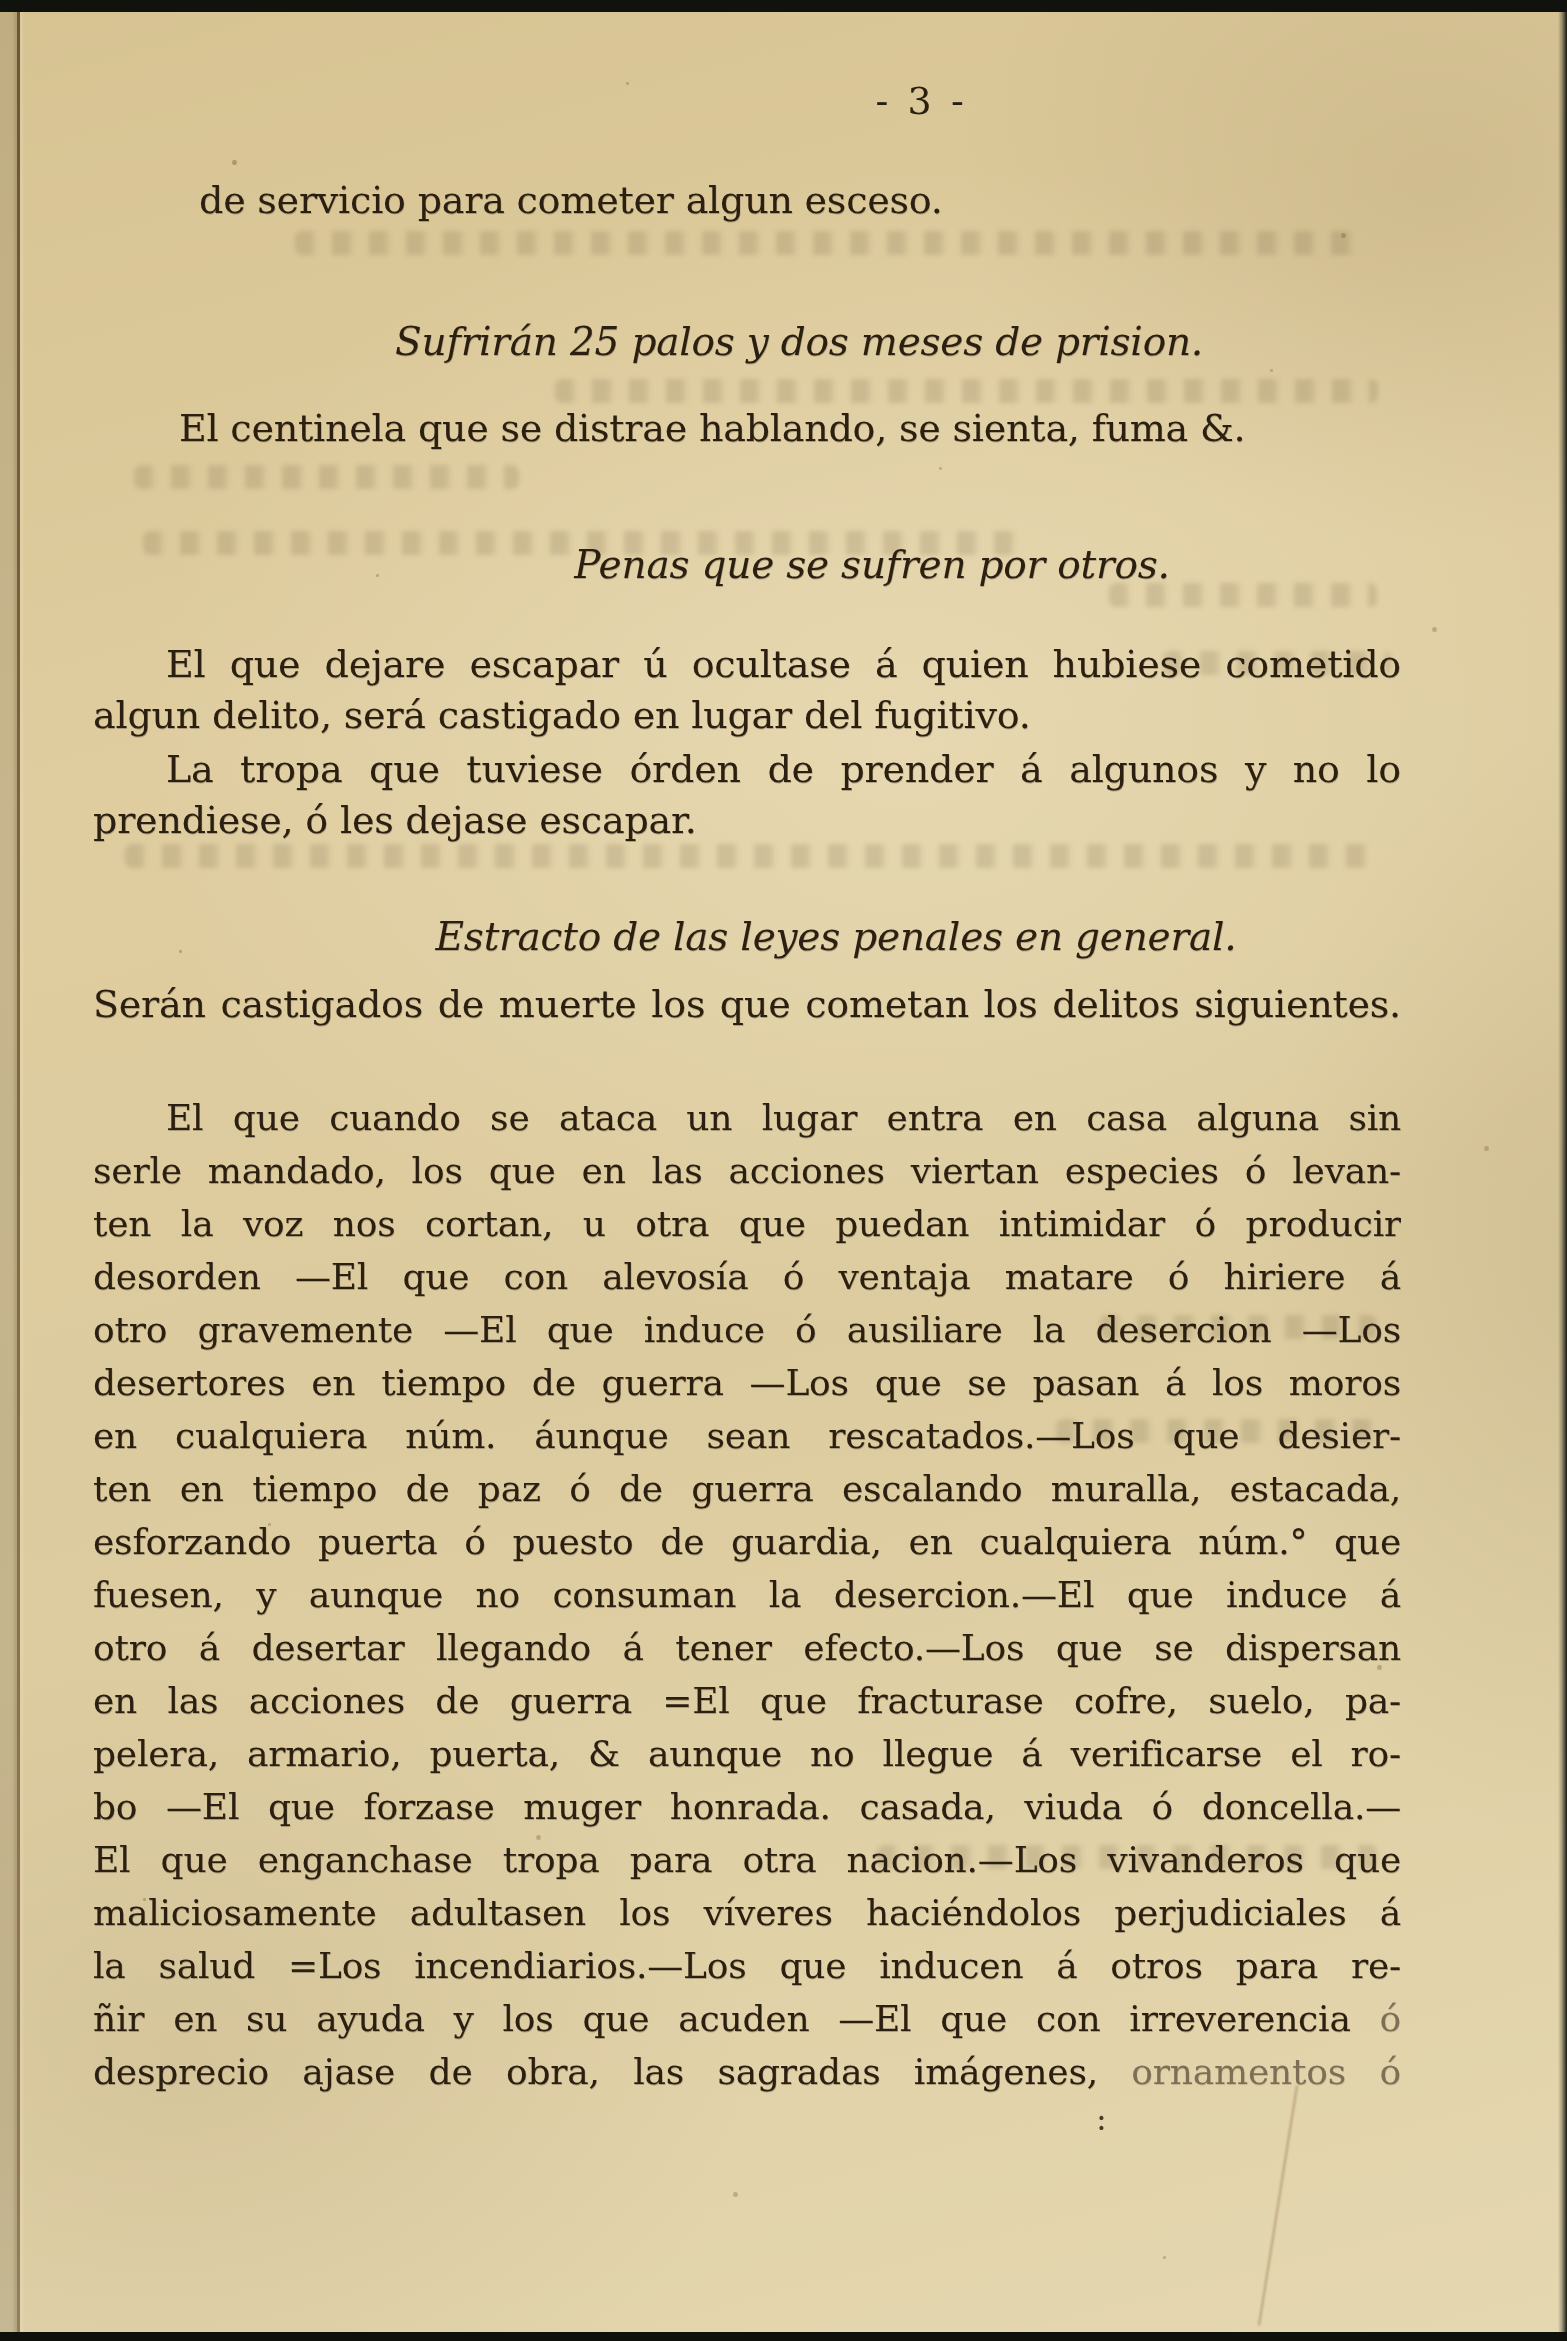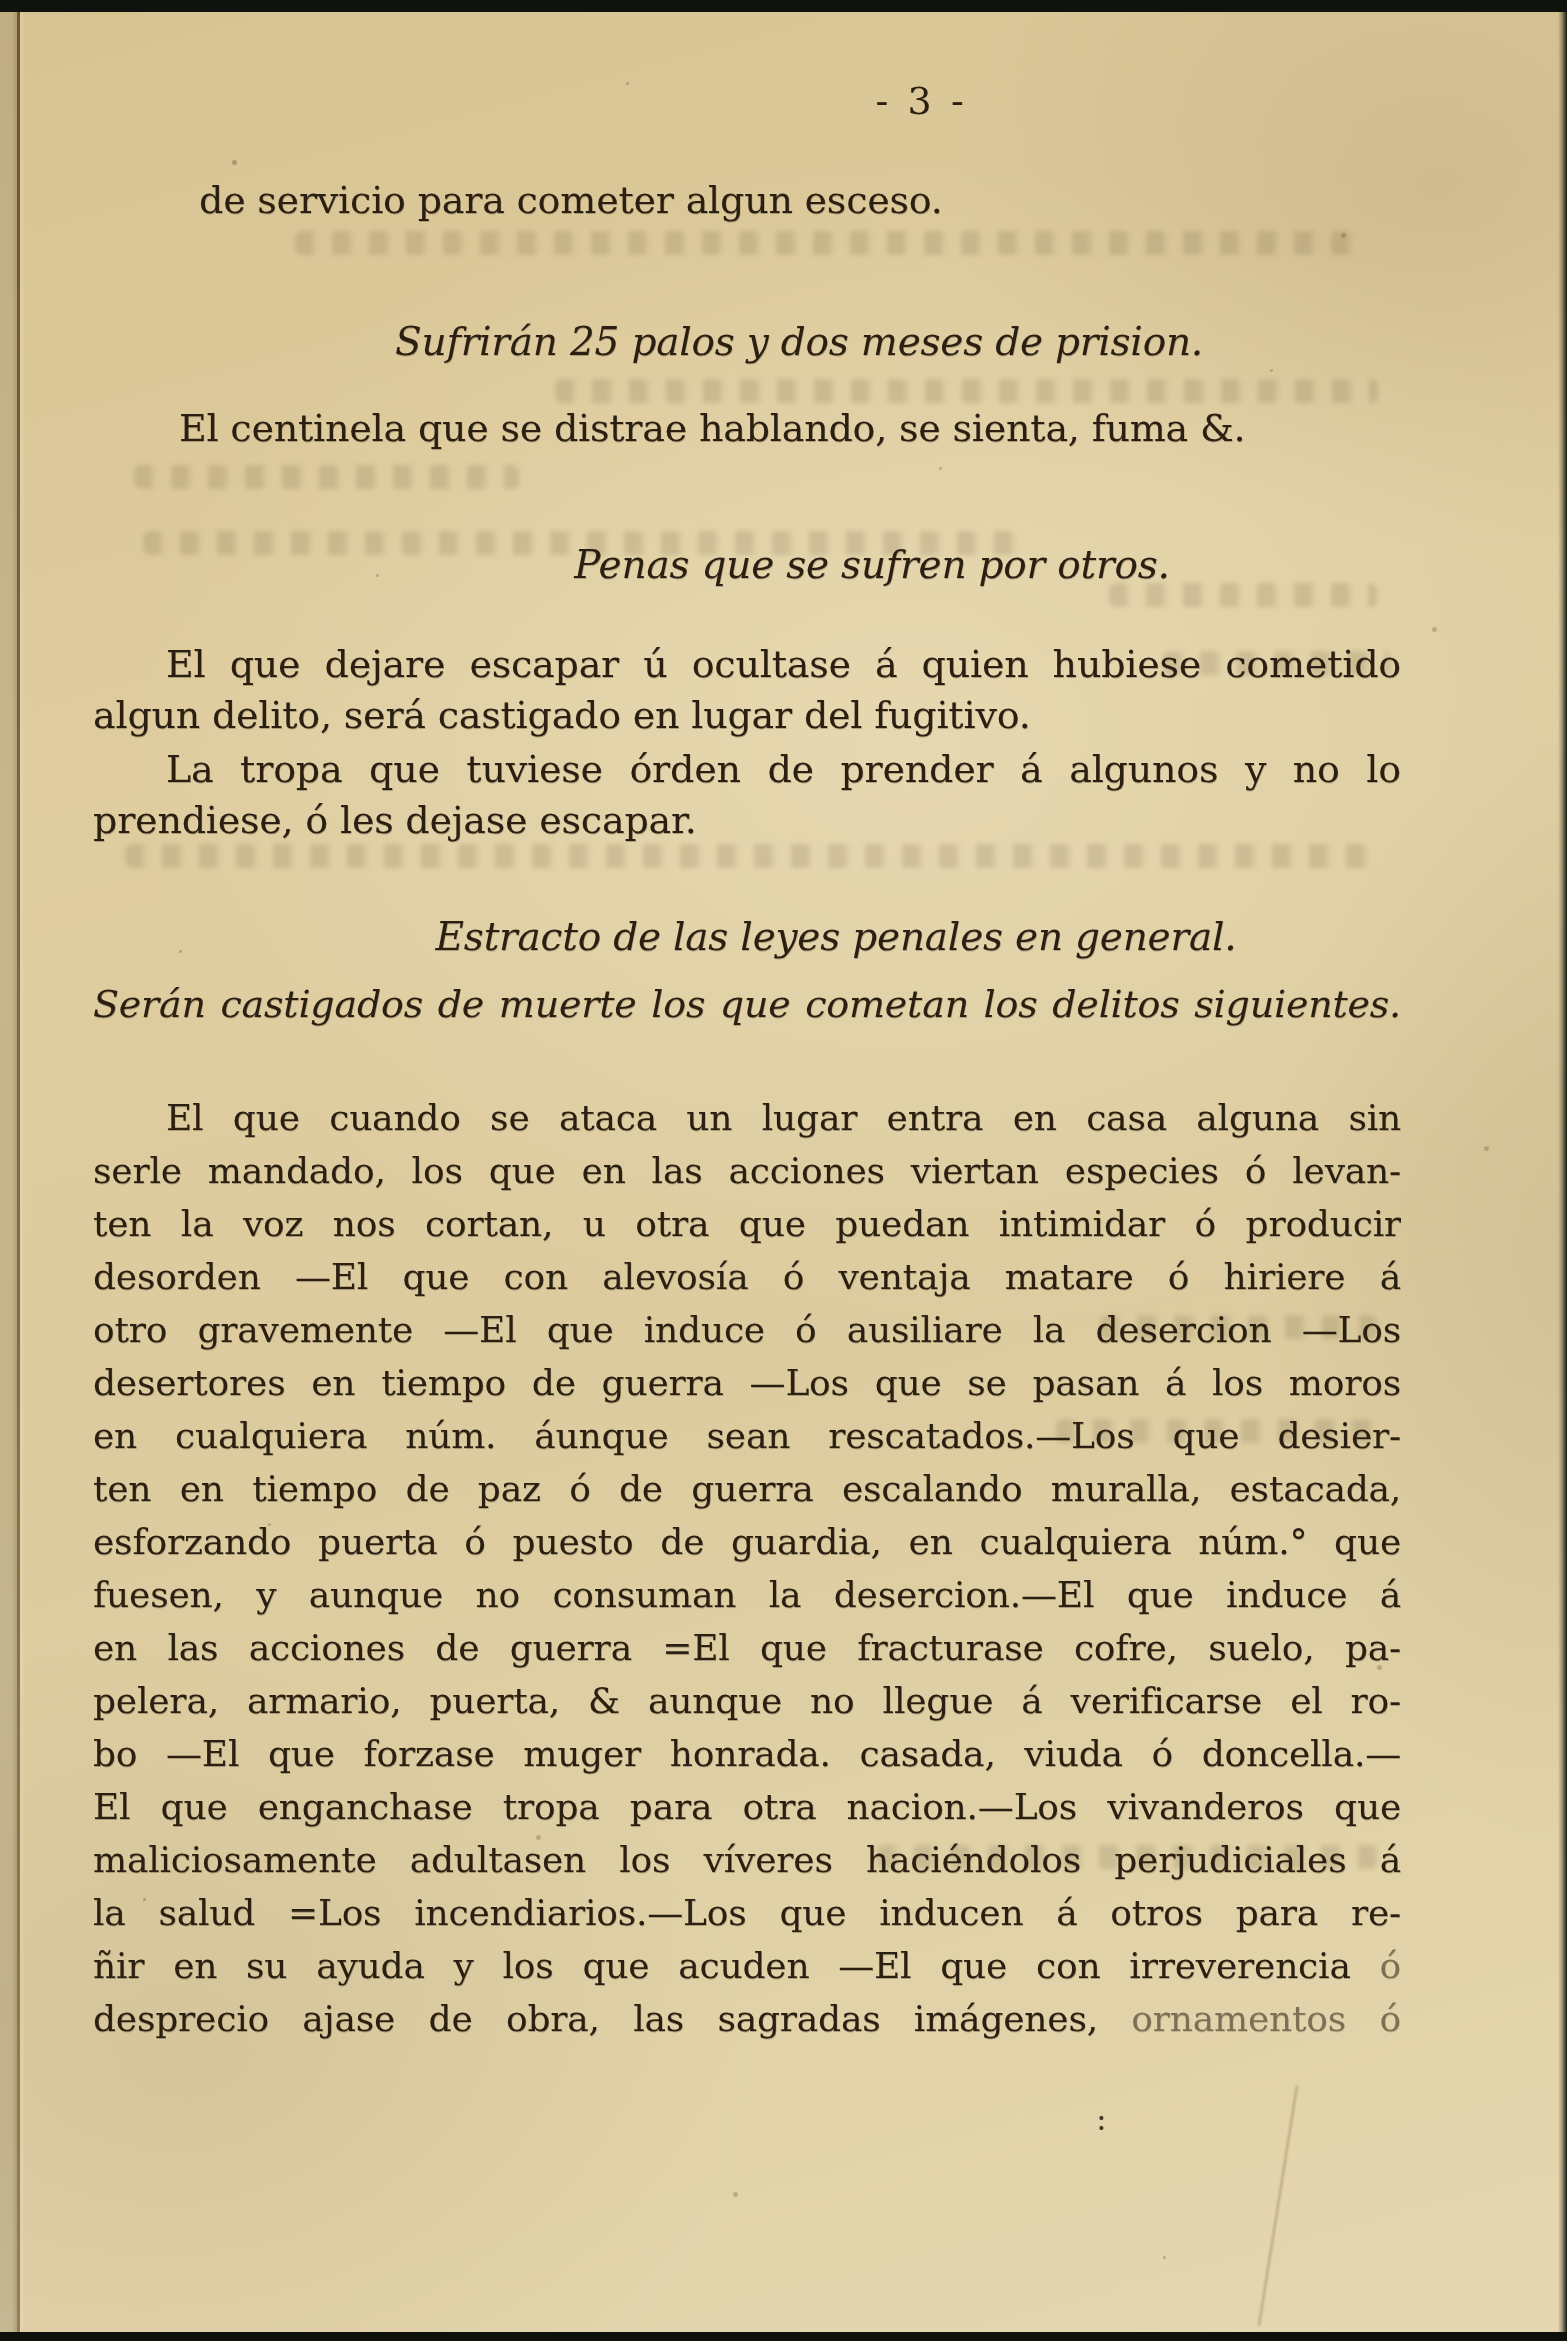--- a/index.html
+++ b/index.html
@@ -56,21 +56,21 @@
 
   .intro       { top:175px; font-size:38px; line-height:51px; text-indent:106px; }
   .h-italic    { font-style:italic; text-align:center;margin-top:36px; }
   .h-sufriran  { top:283px; font-size:39px; transform:translateX(52px); }
   .p-centinela { top:403px; font-size:38px; line-height:51px; text-indent:86px; }
   .h-penas     { top:506px; font-size:39px; transform:translateX(125px); }
   .p-two       { font-size:38px; line-height:51px;margin-top:18px; }
   .p-escapar   { top:621px; }
   .p-tropa     { top:726px; }
   .h-estracto  { top:878px; font-size:39px; transform:translateX(89px); }
-  .h-seran     { top:982px; font-size:38px; font-style:italic;
+  .h-seran     { top:982px; font-size:38px; 
                  text-align:justify; text-align-last:justify; }
 
   .jline  { text-align:justify; text-align-last:justify; }
   .plain  { text-align:left; text-align-last:left; }
   .indent1 { text-indent:73px; }
 
   .main-para { top:1091px; font-size:36px; line-height:53px; }
   .mline { height:53px; overflow:hidden; text-align:justify; text-align-last:justify; }
 
   .faded { opacity:0.55; filter:blur(0.5px); }
@@ -123,20 +123,21 @@
     <div class="mline indent1"><span>El que cuando se ataca un lugar entra en casa alguna sin</span><span class="faded"></span></div>
     <div class="mline"><span>serle mandado, los que en las acciones viertan especies ó levan-</span><span class="faded"></span></div>
     <div class="mline"><span>ten la voz nos cortan, u otra que puedan intimidar ó producir</span><span class="faded"></span></div>
     <div class="mline"><span>desorden —El que con alevosía ó ventaja matare ó hiriere á</span><span class="faded"></span></div>
     <div class="mline"><span>otro gravemente —El que induce ó ausiliare la desercion —Los</span><span class="faded"></span></div>
     <div class="mline"><span>desertores en tiempo de guerra —Los que se pasan á los moros</span><span class="faded"></span></div>
     <div class="mline"><span>en cualquiera núm. áunque sean rescatados.—Los que desier-</span><span class="faded"></span></div>
     <div class="mline"><span>ten en tiempo de paz ó de guerra escalando muralla, estacada,</span><span class="faded"></span></div>
     <div class="mline"><span>esforzando puerta ó puesto de guardia, en cualquiera núm.° que</span><span class="faded"></span></div>
     <div class="mline"><span>fuesen, y aunque no consuman la desercion.—El que induce á</span><span class="faded"></span></div>
+    <div class="mline"><span>otro á desertar llegando á tener efecto.—Los que se dispersan</span><span class="faded"></span></div>
     <div class="mline"><span>en las acciones de guerra =El que fracturase cofre, suelo, pa-</span><span class="faded"></span></div>
     <div class="mline"><span>pelera, armario, puerta, &amp; aunque no llegue á verificarse el ro-</span><span class="faded"></span></div>
     <div class="mline"><span>bo —El que forzase muger honrada. casada, viuda ó doncella.—</span><span class="faded"></span></div>
     <div class="mline"><span>El que enganchase tropa para otra nacion.—Los vivanderos que</span><span class="faded"></span></div>
     <div class="mline"><span>maliciosamente adultasen los víveres haciéndolos perjudiciales á</span><span class="faded"></span></div>
     <div class="mline"><span>la salud =Los incendiarios.—Los que inducen á otros para re-</span><span class="faded"></span></div>
     <div class="mline"><span>ñir en su ayuda y los que acuden —El que con irreverencia </span><span class="faded">ó</span></div>
     <div class="mline"><span>desprecio ajase de obra, las sagradas imágenes, </span><span class="faded">ornamentos ó</span></div>
   </div>
 

